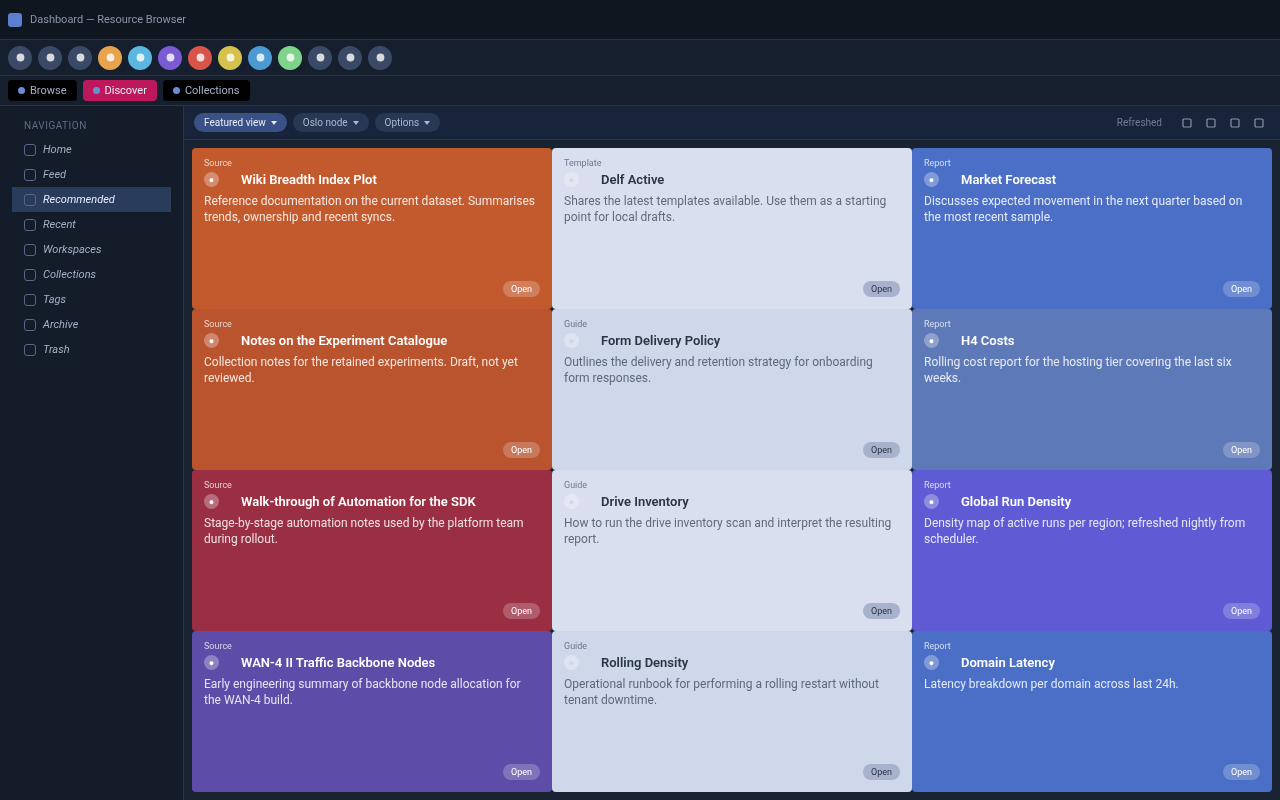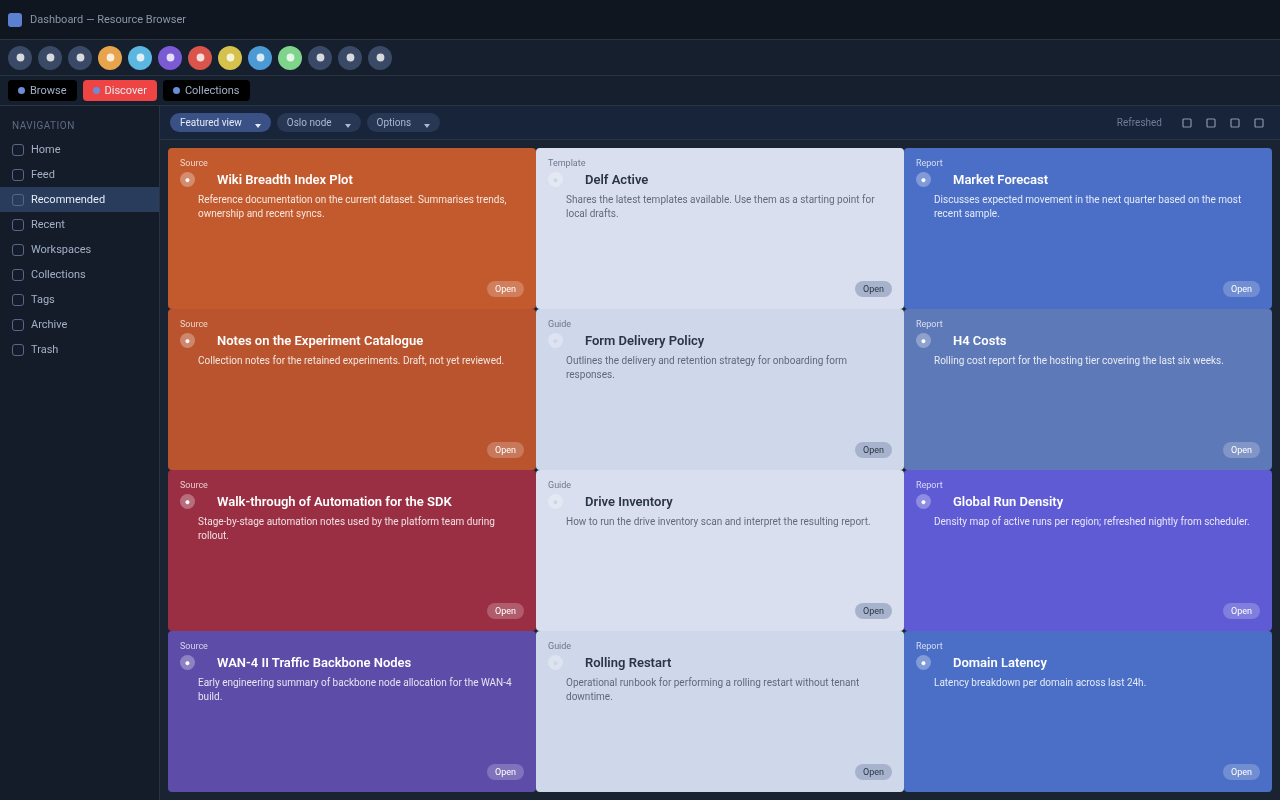--- a/index.html
+++ b/index.html
@@ -32,63 +32,63 @@
 .tool-ico svg { width:13px; height:13px; }
 
 .tabbar {
   height: 30px; background:#151f2e; display:flex; align-items:center;
   padding:0 8px; gap:6px; border-bottom:1px solid #2a3544;
 }
 .tab {
   padding:4px 10px; background:#000000; border-radius:4px; font-size:11px;
   color:#a3b0c5; display:flex; align-items:center; gap:5px; cursor:pointer;
 }
-.tab.active { background:#ef4444; color:#e5ecf6; }
+.tab.active { background:#be185d; color:#e5ecf6; }
 .tab .dot { width:7px; height:7px; border-radius:50%; background:#6a8dd6; }
 
 .body { flex:1; display:flex; overflow:hidden; }
 .sidebar {
-  width:160px; background:#141c2a; border-right:1px solid #2a3544;
-  display:flex; flex-direction:column; padding:8px 0;
+  width:184px; background:#141c2a; border-right:1px solid #2a3544;
+  display:flex; flex-direction:column; padding:8px 12px;
 }
 .side-head { font-size:10px; color:#5e6b82; padding:6px 12px; text-transform:uppercase; letter-spacing:.5px;}
 .side-item {
   padding:6px 12px; font-size:11px; color:#a3b0c5; cursor:pointer;
-  display:flex; align-items:center; gap:7px;
+  display:flex; align-items:center; gap:7px;font-style:italic;
 }
 .side-item.selected { background:#2a3c5c; color:#e5ecf6; }
 .side-ico { width:12px; height:12px; border-radius:3px; border:1px solid #56678a; flex-shrink:0;}
 
 .main { flex:1; display:flex; flex-direction:column; overflow:hidden; }
 .filterbar {
   height:34px; background:#18243a; display:flex; align-items:center;
   padding:0 10px; gap:8px; border-bottom:1px solid #2a3544;
 }
 .filter-pill {
   padding:4px 10px; background:#273754; border-radius:12px; font-size:10px;
-  color:#aab8d2; display:flex; align-items:flex-end; gap:13px; cursor:pointer;
+  color:#aab8d2; display:flex; align-items:center; gap:5px; cursor:pointer;
 }
 .filter-pill.primary { background:#3a5186; color:#e5ecf6; }
 .filter-pill .caret { width:0;height:0;border-left:3px solid transparent;border-right:3px solid transparent;border-top:4px solid currentColor;}
 .spacer { flex:1; }
 .icon-btn { width:22px; height:22px; display:flex;align-items:center;justify-content:center;
   border-radius:4px; cursor:pointer; color:#8a95a8; }
 
 .grid { flex:1; overflow:auto; padding:8px; display:grid;
   grid-template-columns: repeat(3, 1fr); }
 .card {
   border-radius:4px; padding:10px 12px 12px; display:flex; flex-direction:column;
   min-height:120px; position:relative; cursor:pointer;
 }
 .card-tag { font-size:9px; opacity:.75; margin-bottom:4px; }
 .card-title-row { display:flex; align-items:center; gap:6px; margin-bottom:5px;}
 .card-ico { width:15px; height:15px; border-radius:50%; background:rgba(255,255,255,.3); flex-shrink:0;
   display:flex;align-items:center;justify-content:center;font-size:9px;}
 .card-title { font-size:13px; font-weight:600; line-height:1.2;margin-left:16px; }
-.card-desc { font-size:10px; line-height:1.4; opacity:.85; flex:1;margin-left:18px; }
+.card-desc { font-size:12px; line-height:1.4; opacity:.85; flex:1; }
 .card-foot { margin-top:6px; display:flex; justify-content:flex-end; }
 .card-btn { font-size:9px; padding:3px 8px; border-radius:10px;
   background:rgba(255,255,255,.22); cursor:pointer; }
 .card.light .card-title { color:#2a3544;}
 .card.light .card-desc { color:#4a5668;}
 .card.light .card-btn { background:#a7b2cc; color:#2a3544;}
 .card.light .card-tag { color:#4a5668;}
 
 
 .c-orange   { background:#c35a2e; color:#fff;}
@@ -385,21 +385,21 @@
             </div>
             <div class="card-desc">Early engineering summary of backbone node allocation for the WAN-4 build.</div>
             <div class="card-foot">
               <div class="card-btn">Open</div>
             </div>
           </div>
           <div class="card c-light2 light">
             <div class="card-tag">Guide</div>
             <div class="card-title-row">
               <div class="card-ico">●</div>
-              <div class="card-title">Rolling Restart</div>
+              <div class="card-title">Rolling Density</div>
             </div>
             <div class="card-desc">Operational runbook for performing a rolling restart without tenant downtime.</div>
             <div class="card-foot">
               <div class="card-btn">Open</div>
             </div>
           </div>
           <div class="card c-blue">
             <div class="card-tag">Report</div>
             <div class="card-title-row">
               <div class="card-ico">●</div>

